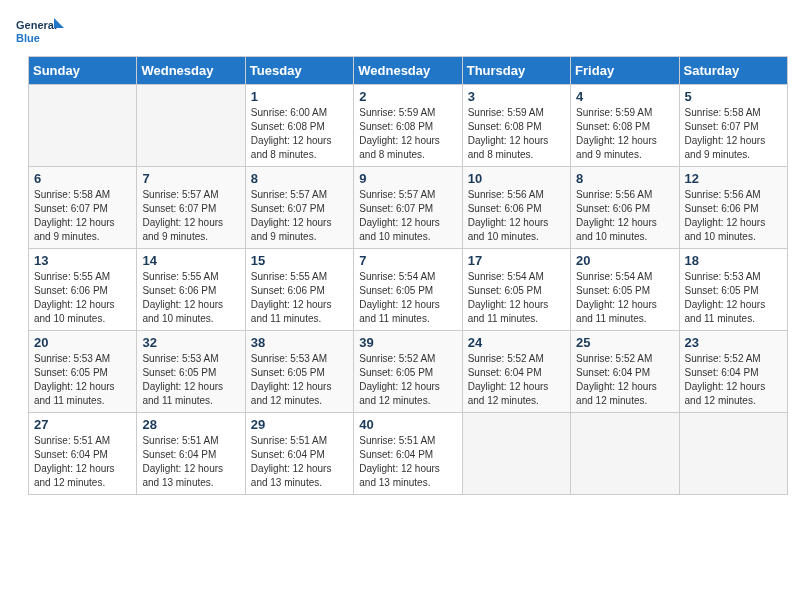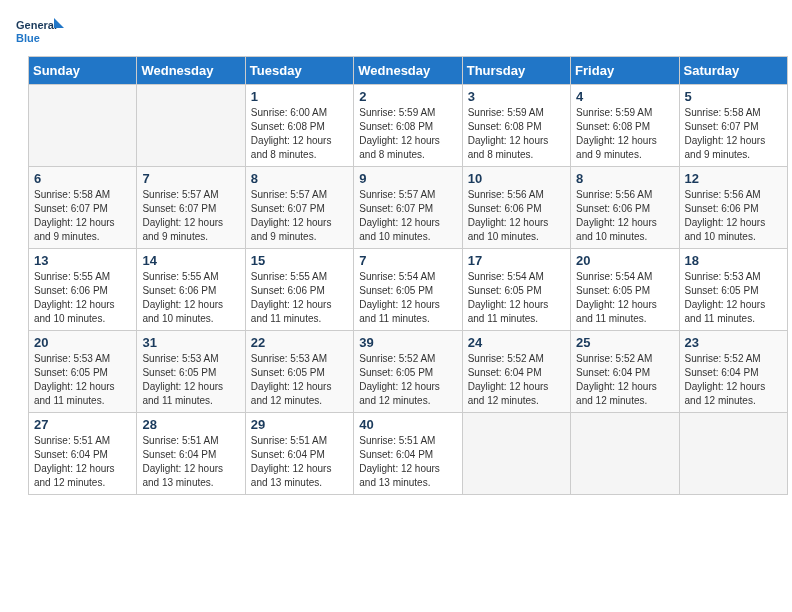--- a/index.html
+++ b/index.html
@@ -249,28 +249,28 @@
       </tr>
       <tr>
         <td>
           <span class="day-number">20</span>
           <div class="day-info">Sunrise: 5:53 AM
 Sunset: 6:05 PM
 Daylight: 12 hours
 and 11 minutes.</div>
         </td>
         <td>
-          <span class="day-number">31</span>
+          <span class="day-number">32</span>
           <div class="day-info">Sunrise: 5:53 AM
 Sunset: 6:05 PM
 Daylight: 12 hours
 and 11 minutes.</div>
         </td>
         <td>
-          <span class="day-number">22</span>
+          <span class="day-number">38</span>
           <div class="day-info">Sunrise: 5:53 AM
 Sunset: 6:05 PM
 Daylight: 12 hours
 and 12 minutes.</div>
         </td>
         <td>
           <span class="day-number">39</span>
           <div class="day-info">Sunrise: 5:52 AM
 Sunset: 6:05 PM
 Daylight: 12 hours

